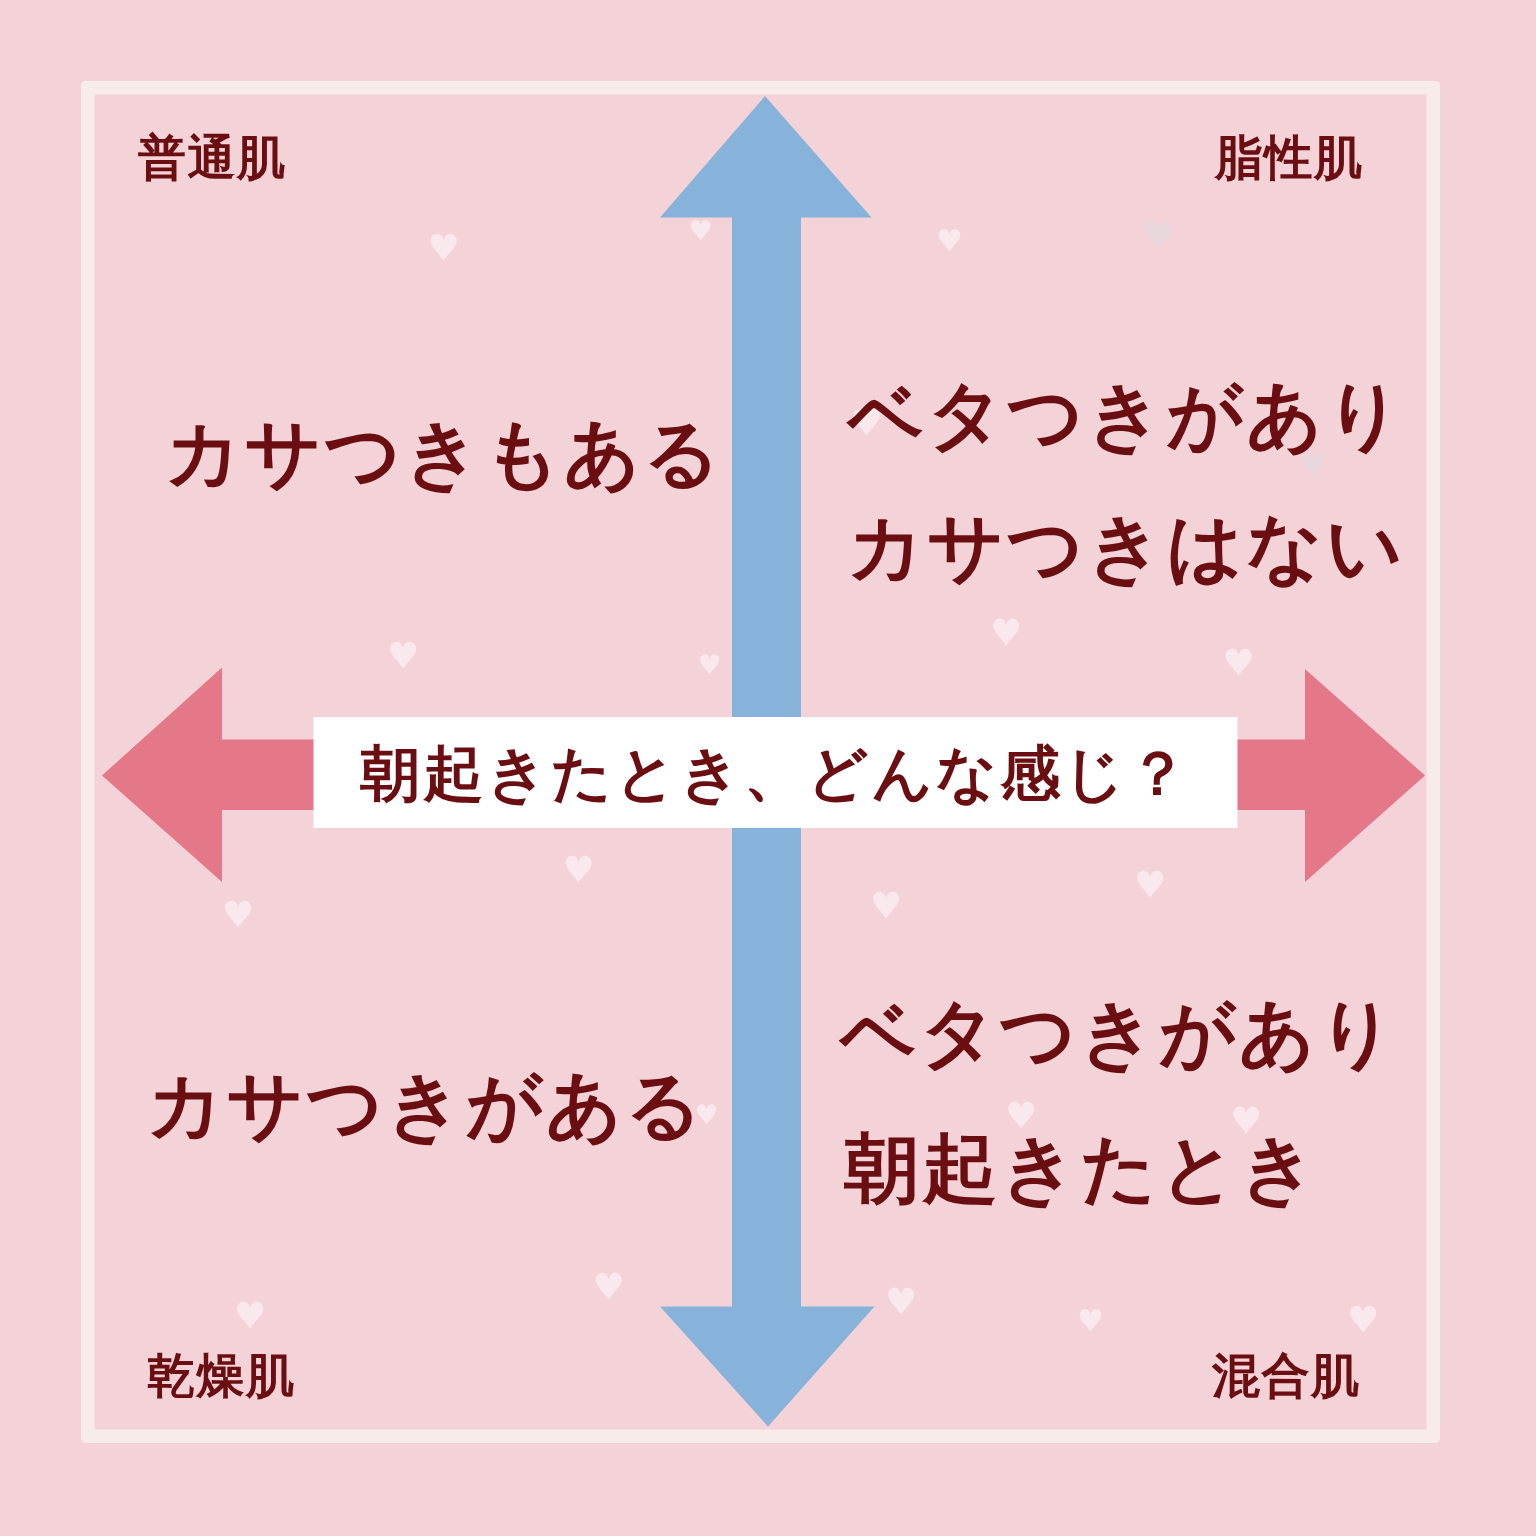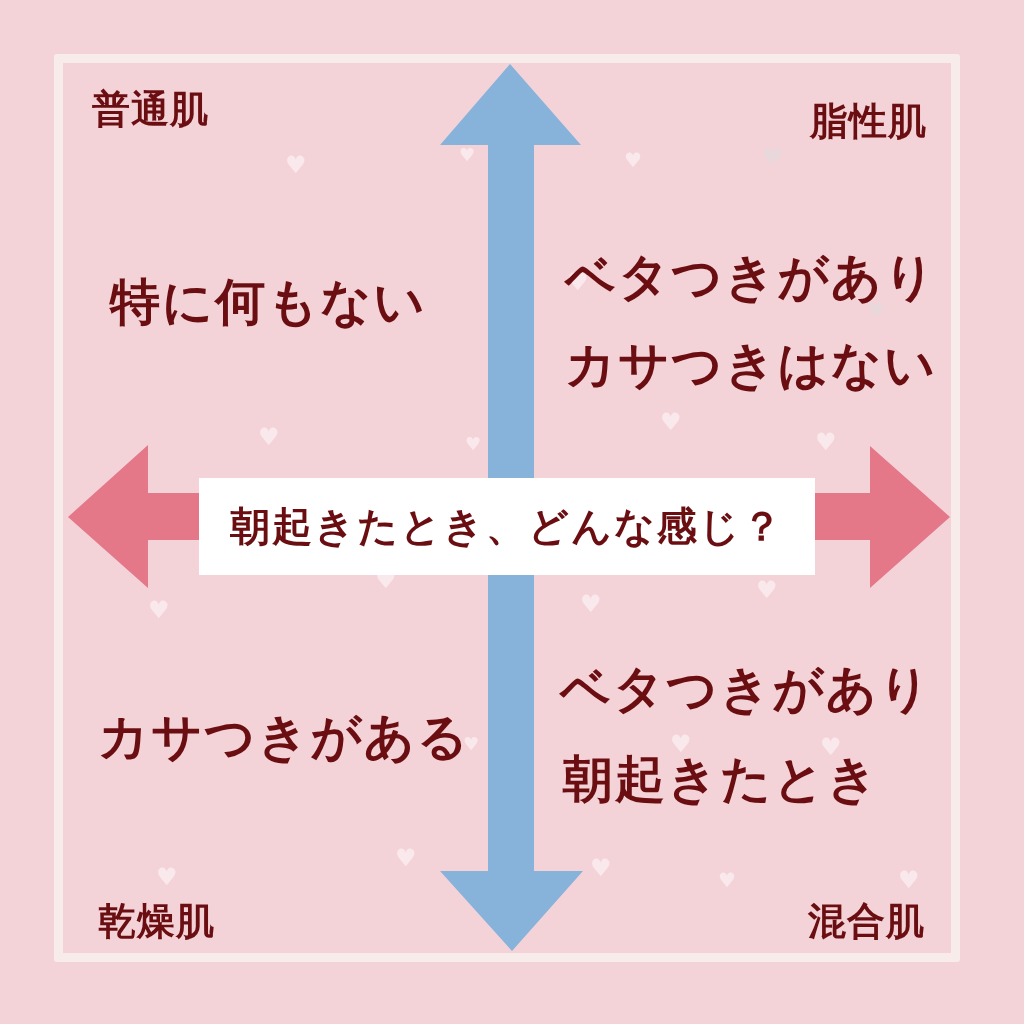--- a/index.html
+++ b/index.html
@@ -2,24 +2,24 @@
 <html><head>
 <meta charset="utf-8">
 <style>
   html, body { margin:0; padding:0; }
   body { width:1024px; height:1024px; background:#f4d3d8; position:relative; overflow:hidden;
          font-family:"DejaVu Sans", "Liberation Sans", sans-serif; }
   .frame { position:absolute; left:54px; top:54px; width:906px; height:908px;
            border:9px solid #f7ece9; border-radius:3px; box-sizing:border-box; }
   .heart { position:absolute; color:#fbeef0; font-size:24px; line-height:1; opacity:0.85; }
   .heart.grey { color:#e6dadd; }
-  .label { position:absolute; color:#6a0e12; font-weight:bold; font-size:38px; letter-spacing:1px; }
+  .label { position:absolute; color:#6a0e12; font-weight:bold; font-size:32px; letter-spacing:1px; }
   .big { position:absolute; color:#6a0e12; font-weight:bold; font-size:50px; letter-spacing:2px; line-height:1; }
   svg.arrows { position:absolute; left:0; top:0; }
-  .center-box { position:absolute; left:199px; top:478px; width:616px; height:97px; background:#ffffff;
+  .center-box { position:absolute; left:209px; top:478px; width:616px; height:74px; background:#ffffff;
                 display:flex; align-items:center; justify-content:center; }
   .center-box span { color:#6a0e12; font-weight:bold; font-size:40px; letter-spacing:2px; }
 </style>
 </head>
 <body>
 
 <div class="frame"></div>
 
 <span class="heart" style="left:285px;top:153px">♥</span>
 <span class="heart" style="left:459px;top:146px;font-size:18px">♥</span>
@@ -51,25 +51,25 @@
   <g>
     <polygon fill="#e47788" points="68,517 148,445 148,493 870,493 870,446 950,517 870,588 870,540 148,540 148,588"></polygon>
   </g>
 </svg>
 
 <div class="center-box">
   <span>朝起きたとき、どんな感じ？</span>
 </div>
 
 <div class="label" style="left:92px;top:84px">普通肌</div>
-<div class="label" style="left:810px;top:96px">脂性肌</div>
+<div class="label" style="left:810px;top:84px">脂性肌</div>
 <div class="label" style="left:98px;top:896px">乾燥肌</div>
 <div class="label" style="left:808px;top:896px">混合肌</div>
 
-<div class="big" style="left:110px;top:277px">特に何もない</div>
+<div class="big" style="left:110px;top:277px">カサつきもある</div>
 
 <div class="big" style="left:565px;top:252px">ベタつきがあり</div>
 <div class="big" style="left:565px;top:340px">カサつきはない</div>
 
 <div class="big" style="left:98px;top:712px">カサつきがある</div>
 
 <div class="big" style="left:560px;top:664px">ベタつきがあり</div>
 <div class="big" style="left:563px;top:754px">朝起きたとき</div>
 
 </body></html>

